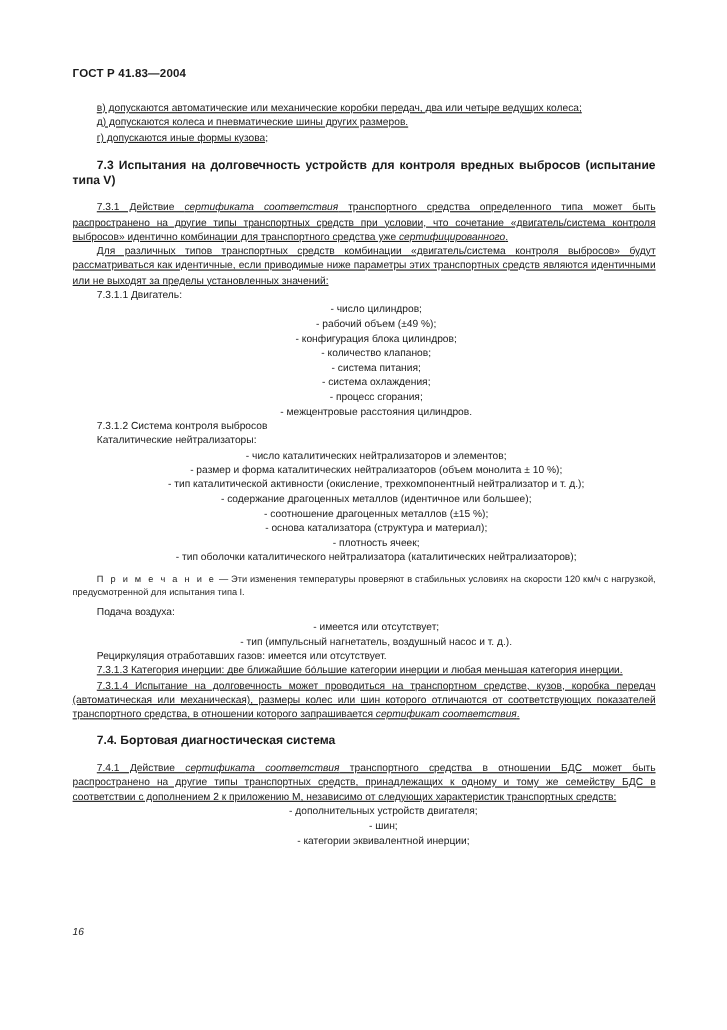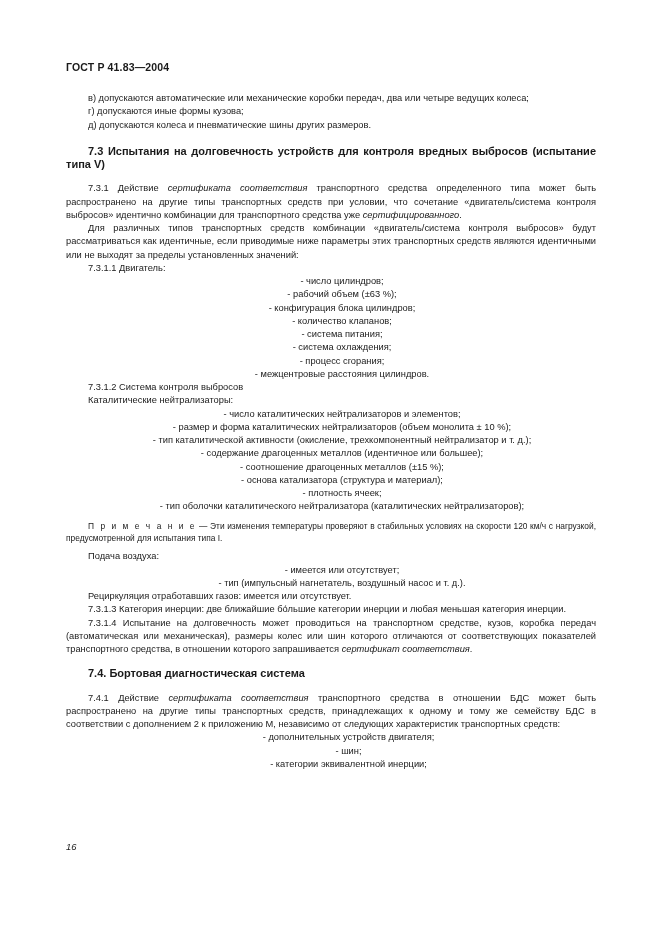--- a/index.html
+++ b/index.html
@@ -38,21 +38,21 @@
     width: 530px;
   }
   p {
     margin: 0;
     font-size: 9.3px;
     line-height: 13.25px;
     text-align: justify;
     text-justify: inter-word;
     hyphens: none;
   }
-  .indent { text-indent: 22px; }
+  .indent { text-indent: 22px; text-decoration: underline; }
   .bullet {
     text-indent: 0;
     padding-left: 22px;
     text-align: center;
   }
   .bullet-deep {
     text-indent: 0;
     padding-left: 35px;
     text-align: center;
   }
@@ -95,38 +95,38 @@
 </head>
 <body>
 
 <div class="page">
 
   <div class="header">ГОСТ Р 41.83—2004</div>
 
   <div class="content">
 
     <p class="indent">в) допускаются автоматические или механические коробки передач, два или четыре ведущих колеса;</p>
+    <p class="indent">д) допускаются колеса и пневматические шины других размеров.</p>
     <p class="indent">г) допускаются иные формы кузова;</p>
-    <p class="indent">д) допускаются колеса и пневматические шины других размеров.</p>
 
     <div class="gap-lg"></div>
 
     <p class="heading">7.3 Испытания на долговечность устройств для контроля вредных выбросов (испытание типа V)</p>
 
     <div class="gap-md"></div>
 
     <p class="indent"><span>7.3.1 Действие </span><em>сертификата соответствия</em><span> транспортного средства определенного типа может быть распространено на другие типы транспортных средств при условии, что сочетание «двигатель/система контроля выбросов» идентично комбинации для транспортного средства уже </span><em>сертифицированного</em><span>.</span></p>
 
     <p class="indent">Для различных типов транспортных средств комбинации «двигатель/система контроля выбросов» будут рассматриваться как идентичные, если приводимые ниже параметры этих транспортных средств являются идентичными или не выходят за пределы установленных значений:</p>
 
     <p class="sub-head">7.3.1.1 Двигатель:</p>
 
     <div>
       <p class="bullet">- число цилиндров;</p>
-      <p class="bullet">- рабочий объем (±63 %);</p>
+      <p class="bullet">- рабочий объем (±49 %);</p>
       <p class="bullet">- конфигурация блока цилиндров;</p>
       <p class="bullet">- количество клапанов;</p>
       <p class="bullet">- система питания;</p>
       <p class="bullet">- система охлаждения;</p>
       <p class="bullet">- процесс сгорания;</p>
       <p class="bullet">- межцентровые расстояния цилиндров.</p>
     </div>
 
     <p class="sub-head">7.3.1.2  Система контроля выбросов</p>
     <p class="sub-head">Каталитические нейтрализаторы:</p>

